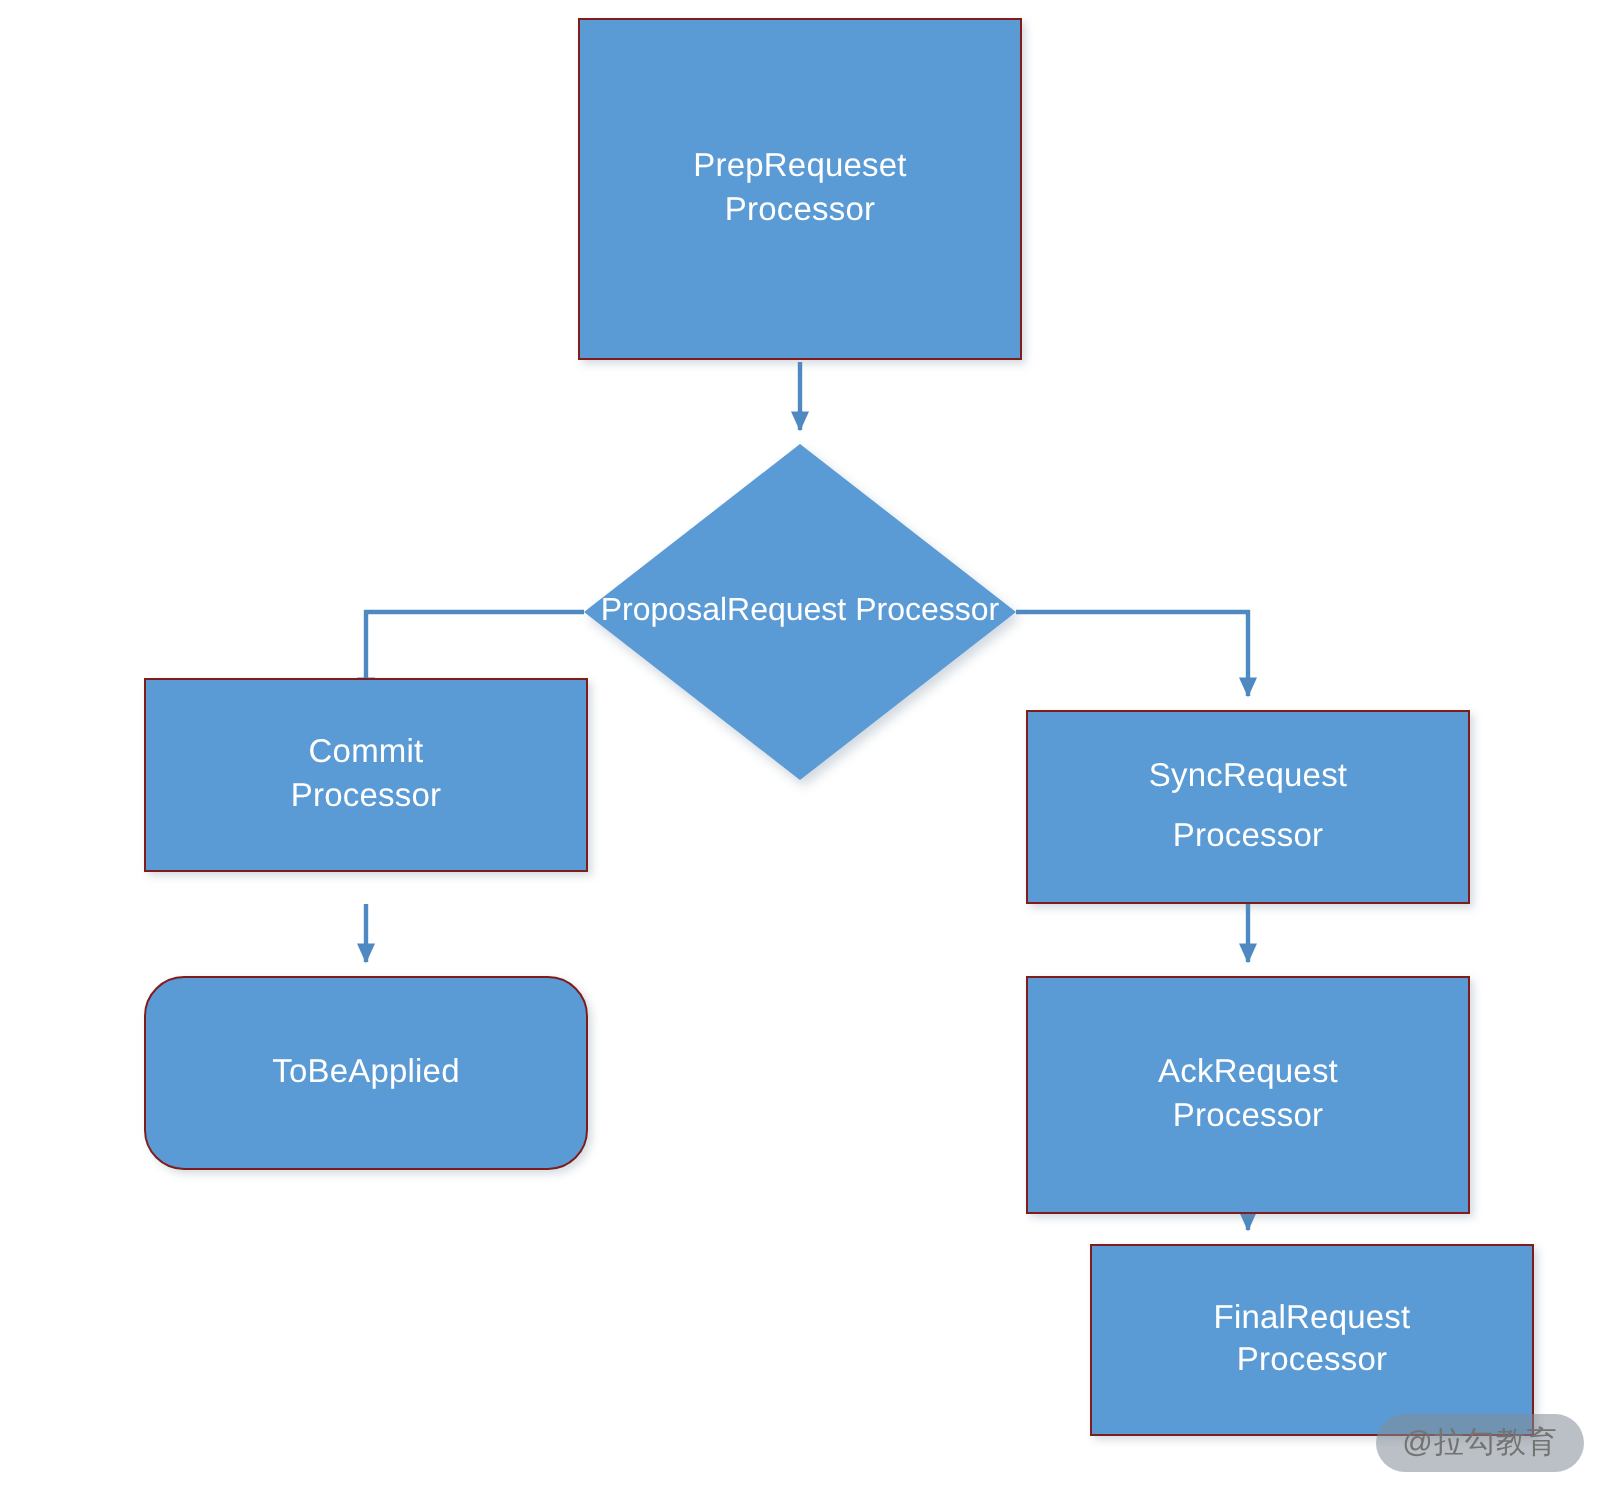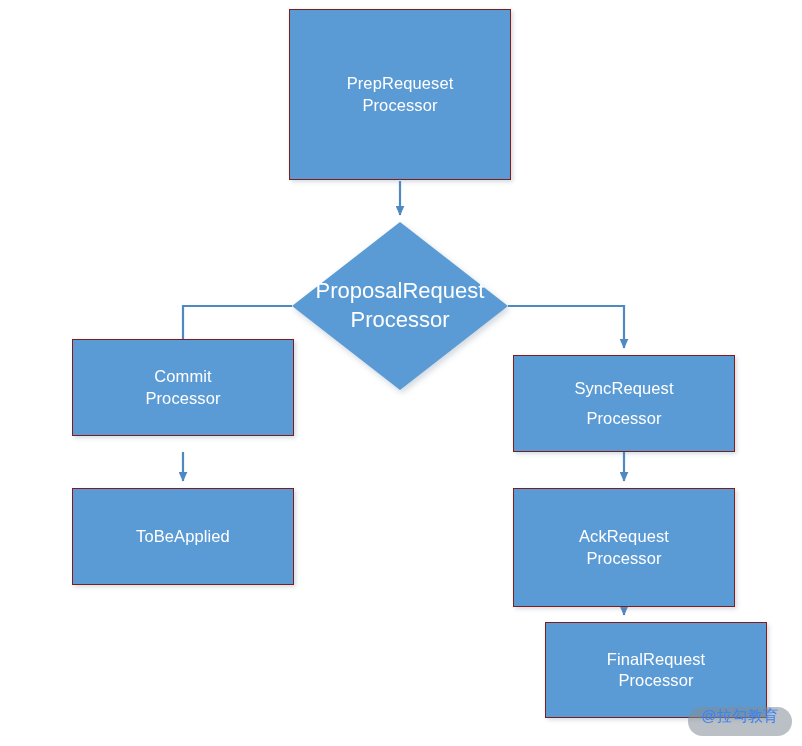--- a/index.html
+++ b/index.html
@@ -52,41 +52,41 @@
     top: 50%;
     width: 100%;
     height: 100%;
     transform: translate(-50%, -50%);
     filter: drop-shadow(2px 3px 3px rgba(120,140,160,0.35));
   }
   .diamond .dia-label {
     position: relative;
     color: #ffffff;
     text-align: center;
-    font-size: 22px;
+    font-size: 16px;
     line-height: 1.30;
     z-index: 2;
     pointer-events: none;
   }
   .conn {
     position: absolute;
     left: 0;
     top: 0;
     width: 802px;
     height: 746px;
     overflow: visible;
   }
   .watermark {
     position: absolute;
     display: flex;
-    align-items: flex-start;
+    align-items: center;
     justify-content: center;
     background: rgba(130,140,150,0.55);
     border-radius: 16px;
-    color: #3b82f6;
+    color: #737373;
     font-size: 15px;
     letter-spacing: 0.5px;
     white-space: nowrap;
   }
 </style>
 </head>
 <body>
 
 <div id="canvas">
 
@@ -123,21 +123,21 @@
       <span class="line">ProposalRequest</span>
       <span class="line">Processor</span>
     </div>
   </div>
 
   <div class="node rect" style="left:72px; top:339px; width:222px; height:97px;">
     <span class="line">Commit</span>
     <span class="line">Processor</span>
   </div>
 
-  <div class="node rect" style="left:72px; top:488px; width:222px; height:97px;">
+  <div class="node rect" style="left:72px; top:488px; width:222px; height:97px;border-radius:20px;">
     <span class="line">ToBeApplied</span>
   </div>
 
   <div class="node rect" style="left:513px; top:355px; width:222px; height:97px;gap:8px;">
     <span class="line">SyncRequest</span>
     <span class="line">Processor</span>
   </div>
 
   <div class="node rect" style="left:513px; top:488px; width:222px; height:119px;">
     <span class="line">AckRequest</span>

